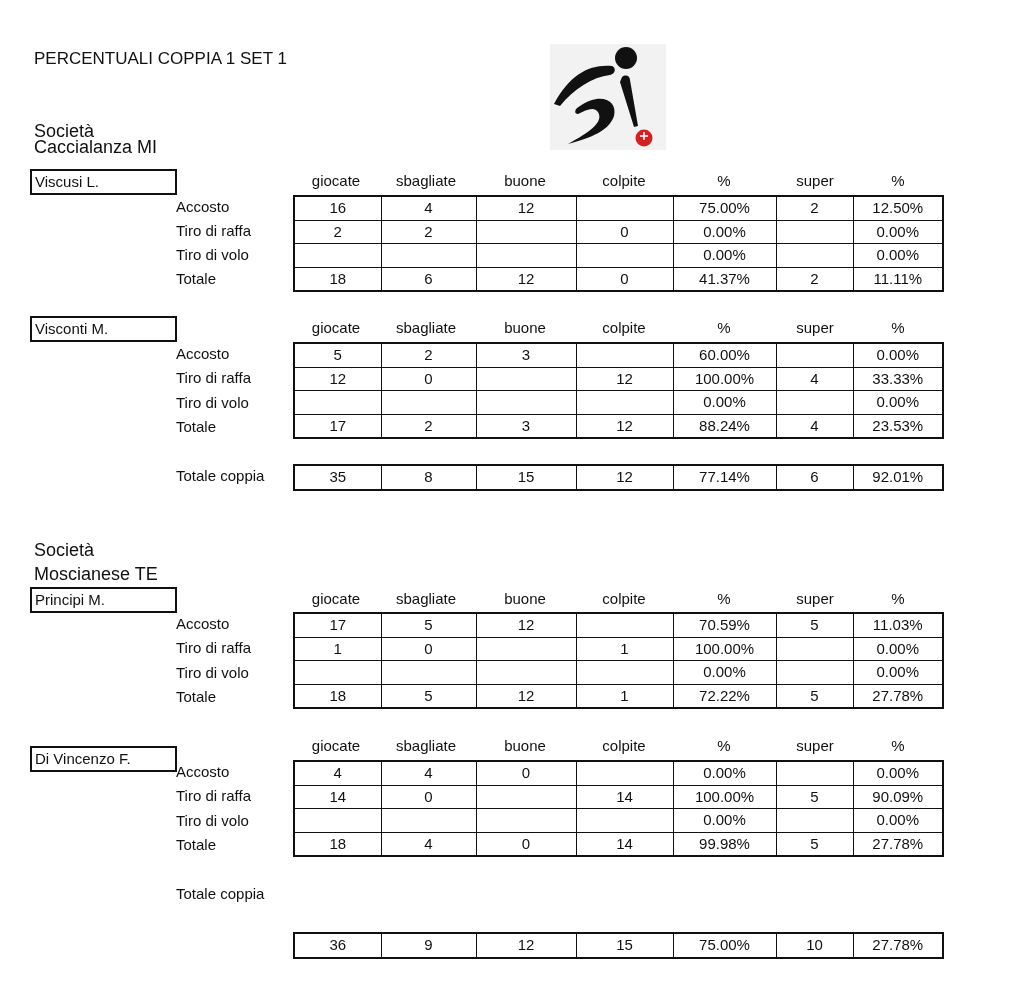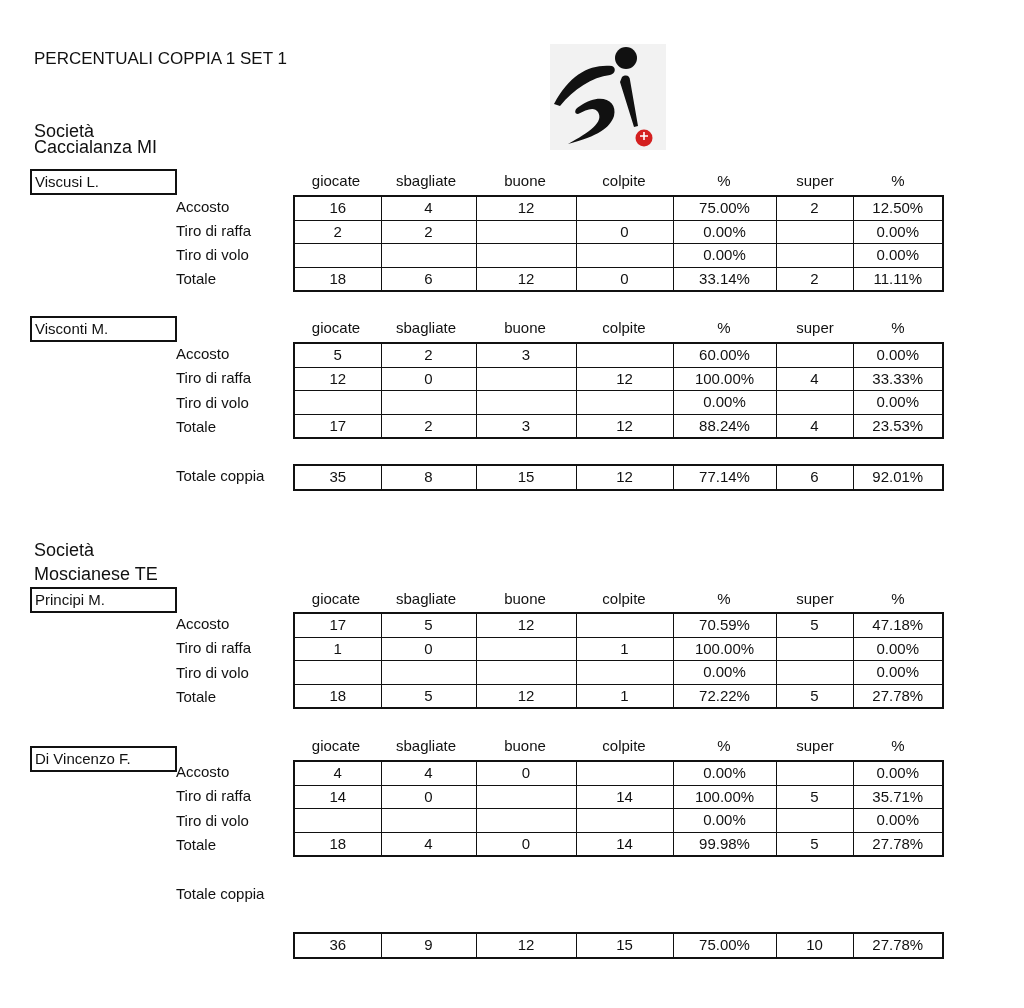--- a/index.html
+++ b/index.html
@@ -104,21 +104,21 @@
         <td></td>
         <td>0.00%</td>
         <td></td>
         <td>0.00%</td>
       </tr>
       <tr>
         <td>18</td>
         <td>6</td>
         <td>12</td>
         <td>0</td>
-        <td>33.14%</td>
+        <td>41.37%</td>
         <td>2</td>
         <td>11.11%</td>
       </tr>
     </tbody>
   </table>
 
 <div class="player-box" style="top:316px">Visconti M.</div>
 <div>
     <div class="hdr" style="top: 319px; left: 286px; width: 100px;">giocate</div>
     <div class="hdr" style="top: 319px; left: 376px; width: 100px;">sbagliate</div>
@@ -234,21 +234,21 @@
       <col class="c7">
     </colgroup>
     <tbody>
       <tr>
         <td>17</td>
         <td>5</td>
         <td>12</td>
         <td></td>
         <td>70.59%</td>
         <td>5</td>
-        <td>47.18%</td>
+        <td>11.03%</td>
       </tr>
       <tr>
         <td>1</td>
         <td>0</td>
         <td></td>
         <td>1</td>
         <td>100.00%</td>
         <td></td>
         <td>0.00%</td>
       </tr>
@@ -307,21 +307,21 @@
         <td></td>
         <td>0.00%</td>
       </tr>
       <tr>
         <td>14</td>
         <td>0</td>
         <td></td>
         <td>14</td>
         <td>100.00%</td>
         <td>5</td>
-        <td>35.71%</td>
+        <td>90.09%</td>
       </tr>
       <tr>
         <td></td>
         <td></td>
         <td></td>
         <td></td>
         <td>0.00%</td>
         <td></td>
         <td>0.00%</td>
       </tr>

